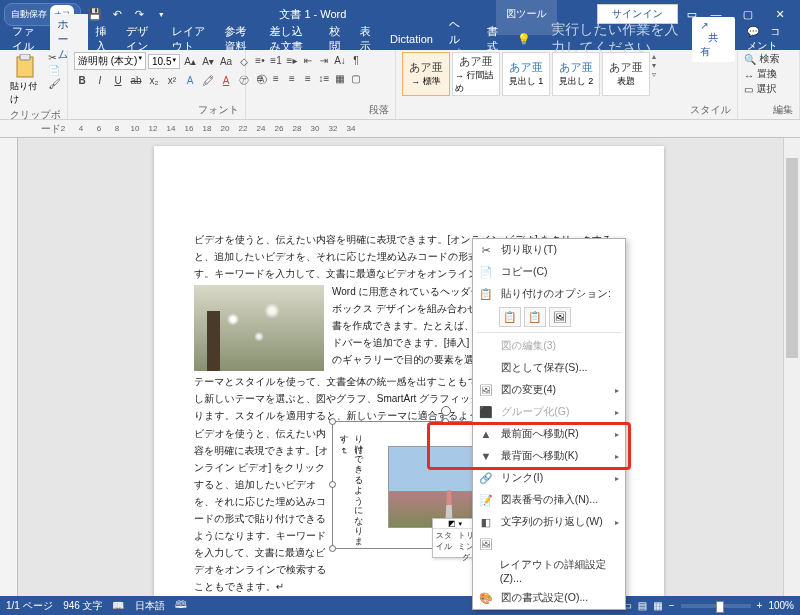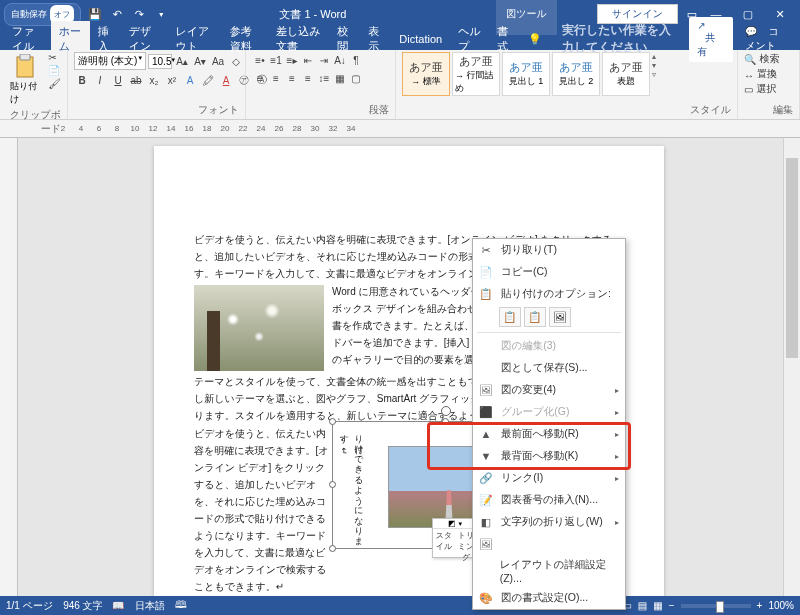--- a/index.html
+++ b/index.html
@@ -10,33 +10,33 @@
 .tb-icon { width: 16px; height: 16px; display: inline-flex; align-items: center; justify-content: center; font-size: 11px; }
 .titlebar .center { flex: 1; text-align: center; font-size: 11px; }
 .titlebar .tools { background: #4a6fa8; padding: 14px 10px; font-size: 10px; margin: 12px 40px; }
 .titlebar .signin { background: #fff; color: #2b579a; padding: 2px 14px; font-size: 10px; margin-right: 6px; border:1px solid #ccc;}
 .win-btns { display: flex; gap: 0; }
 .win-btn { width: 32px; height: 24px; display: flex; align-items: center; justify-content: center; font-size: 11px; }
 .tabs { height: 22px; background: #2b579a; color: #fff; display: flex; align-items: center; padding: 0 4px; font-size: 11px; }
 .tabs span { padding: 3px 8px; }
 .tabs .active { background: #f3f3f3; color: #2b579a; }
 .tabs .right { margin-left: auto; display: flex; align-items: center; gap: 4px; }
-.tabs .tellme { color: #c8d4e8; font-size: 12px; font-weight: bold; }
+.tabs .tellme { color: #c8d4e8; font-size: 14px; }
 .share-btn { background: #fff; color: #2b579a; padding: 1px 6px; border-radius: 2px; font-size: 10px; }
 .ribbon { height: 70px; background: #f3f3f3; border-bottom: 1px solid #d0d0d0; display: flex; font-size: 10px; }
 .rgrp { border-right: 1px solid #e0e0e0; padding: 2px 6px; display: flex; flex-direction: column; justify-content: space-between; }
 .rgrp .label { text-align: right; color: #666; font-size: 10px; }
 .rgrp .body { display: flex; gap: 4px; align-items: flex-start; flex: 1; }
 .paste-big { display: flex; flex-direction: column; align-items: center; padding: 2px 4px; }
 .paste-big svg { margin-bottom: 2px; }
 .smallbtns { display: flex; flex-direction: column; gap: 2px; font-size: 10px; color: #444; }
 .font-controls { display: flex; flex-direction: column; gap: 2px; }
 .font-row { display: flex; gap: 2px; align-items: center; }
 .font-sel { border: 1px solid #c0c0c0; background: #fff; padding: 1px 3px; font-size: 10px; width: 72px; display:flex; justify-content:space-between;}
-.size-sel { border: 1px solid #c0c0c0; background: #fff; padding: 1px 3px; font-size: 10px; width: 24px; display:flex; justify-content:space-between;}
+.size-sel { border: 1px solid #c0c0c0; background: #fff; padding: 1px 3px; font-size: 10px; width: 32px; display:flex; justify-content:space-between;}
 .mini { width: 16px; height: 16px; border: 1px solid transparent; display: inline-flex; align-items: center; justify-content: center; font-size: 10px; color: #444; }
 .para-grid { display: flex; flex-direction: column; gap: 2px; }
 .para-row { display: flex; gap: 0; }
 .style-item { width: 48px; height: 44px; border: 1px solid #d8d8d8; background: #fff; display: flex; flex-direction: column; align-items: center; justify-content: center; font-size: 9px; padding: 2px; }
 .style-item.sel { border: 1px solid #f0b060; background: #fdf2e0; }
 .style-preview { font-size: 11px; color: #333; }
 .edit-col { display: flex; flex-direction: column; gap: 1px; font-size: 10px; color: #333; }
 .edit-col div { display: flex; align-items: center; gap: 3px; }
 .ruler { height: 18px; background: #f3f3f3; border-bottom: 1px solid #c0c0c0; display: flex; align-items: center; padding-left: 54px; font-size: 8px; color: #666; }
 .ruler span { width: 18px; text-align: center; }

